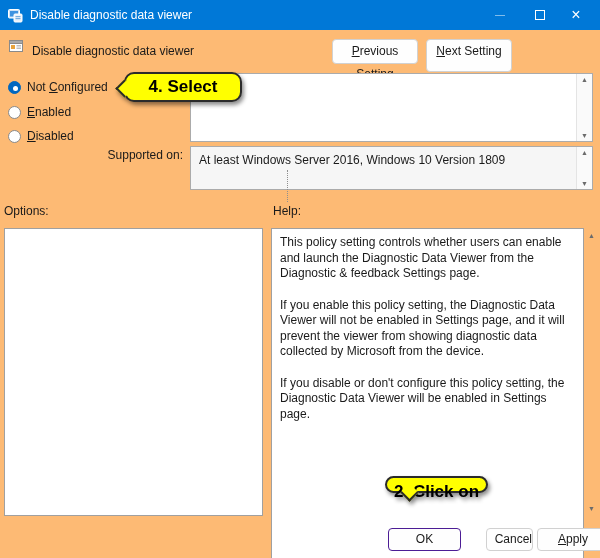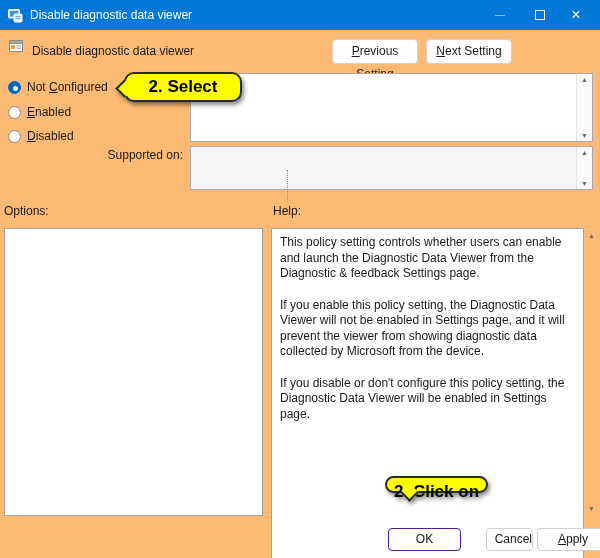--- a/index.html
+++ b/index.html
@@ -17,21 +17,21 @@
   .cap-max{left:524px;}
   .cap-max .box{width:10px;height:10px;border:1px solid #fff;}
   .cap-close{left:560px;font-size:16px;line-height:30px;color:#fff;}
 
   
   .hdr-icon{position:absolute;left:8px;top:38px;width:16px;height:16px;}
   .hdr-title{position:absolute;left:32px;top:44px;font-size:12px;}
   .btn{position:absolute;background:#fefefe;border:1px solid #d1d1d1;border-radius:4px;
        font-size:12px;color:#1a1a1a;text-align:center;cursor:default;}
   .btn-prev{left:332px;top:39px;width:86px;height:25px;line-height:23px;}
-  .btn-next{left:426px;top:39px;width:86px;height:25px;line-height:23px;}
+  .btn-next{left:426px;top:39px;width:86px;height:33px;line-height:23px;}
 
   
   .radio-row{position:absolute;left:8px;display:flex;align-items:center;}
   .rr1{top:80px;} .rr2{top:105px;} .rr3{top:129px;}
   .radio{width:13px;height:13px;border-radius:50%;background:#fff;border:1px solid #8a8a8a;flex:0 0 auto;}
   .radio.sel{background:#0067c0;border-color:#0067c0;position:relative;}
   .radio.sel::after{content:"";position:absolute;left:4px;top:4px;width:5px;height:5px;border-radius:50%;background:#fff;}
   .radio-label{margin-left:6px;}
   .u{text-decoration:underline;}
 
@@ -123,20 +123,21 @@
 
   <div class="comment-box">
     <div class="scrollcol">
       <span class="up">▲</span>
       <span class="dn">▼</span>
     </div>
   </div>
 
   <span class="supported-label">Supported on:</span>
   <div class="supported-box">
+    <span class="supported-text">At least Windows Server 2016, Windows 10 Version 1809</span>
     <div class="scrollcol">
       <span class="up">▲</span>
       <span class="dn">▼</span>
     </div>
   </div>
   <div class="splitter-dots"></div>
 
   <span class="options-label">Options:</span>
   <span class="help-label">Help:</span>
 
@@ -150,21 +151,21 @@
   <div class="help-scroll">
     <span class="up">▲</span>
     <span class="dn">▼</span>
   </div>
 
   <div class="btn btn-ok">OK</div>
   <div class="btn btn-cancel">Cancel</div>
   <div class="btn btn-apply"><span class="u">A</span><span>pply</span></div>
 
   <div class="callout callout-select">
-    <span>2. Select</span>
+    <span>4. Select</span>
     <div class="tail"></div>
   </div>
   <div class="callout callout-click">
     <span>2. Click on</span>
     <div class="tail"></div>
   </div>
 
 </div>
 
 </body></html>

